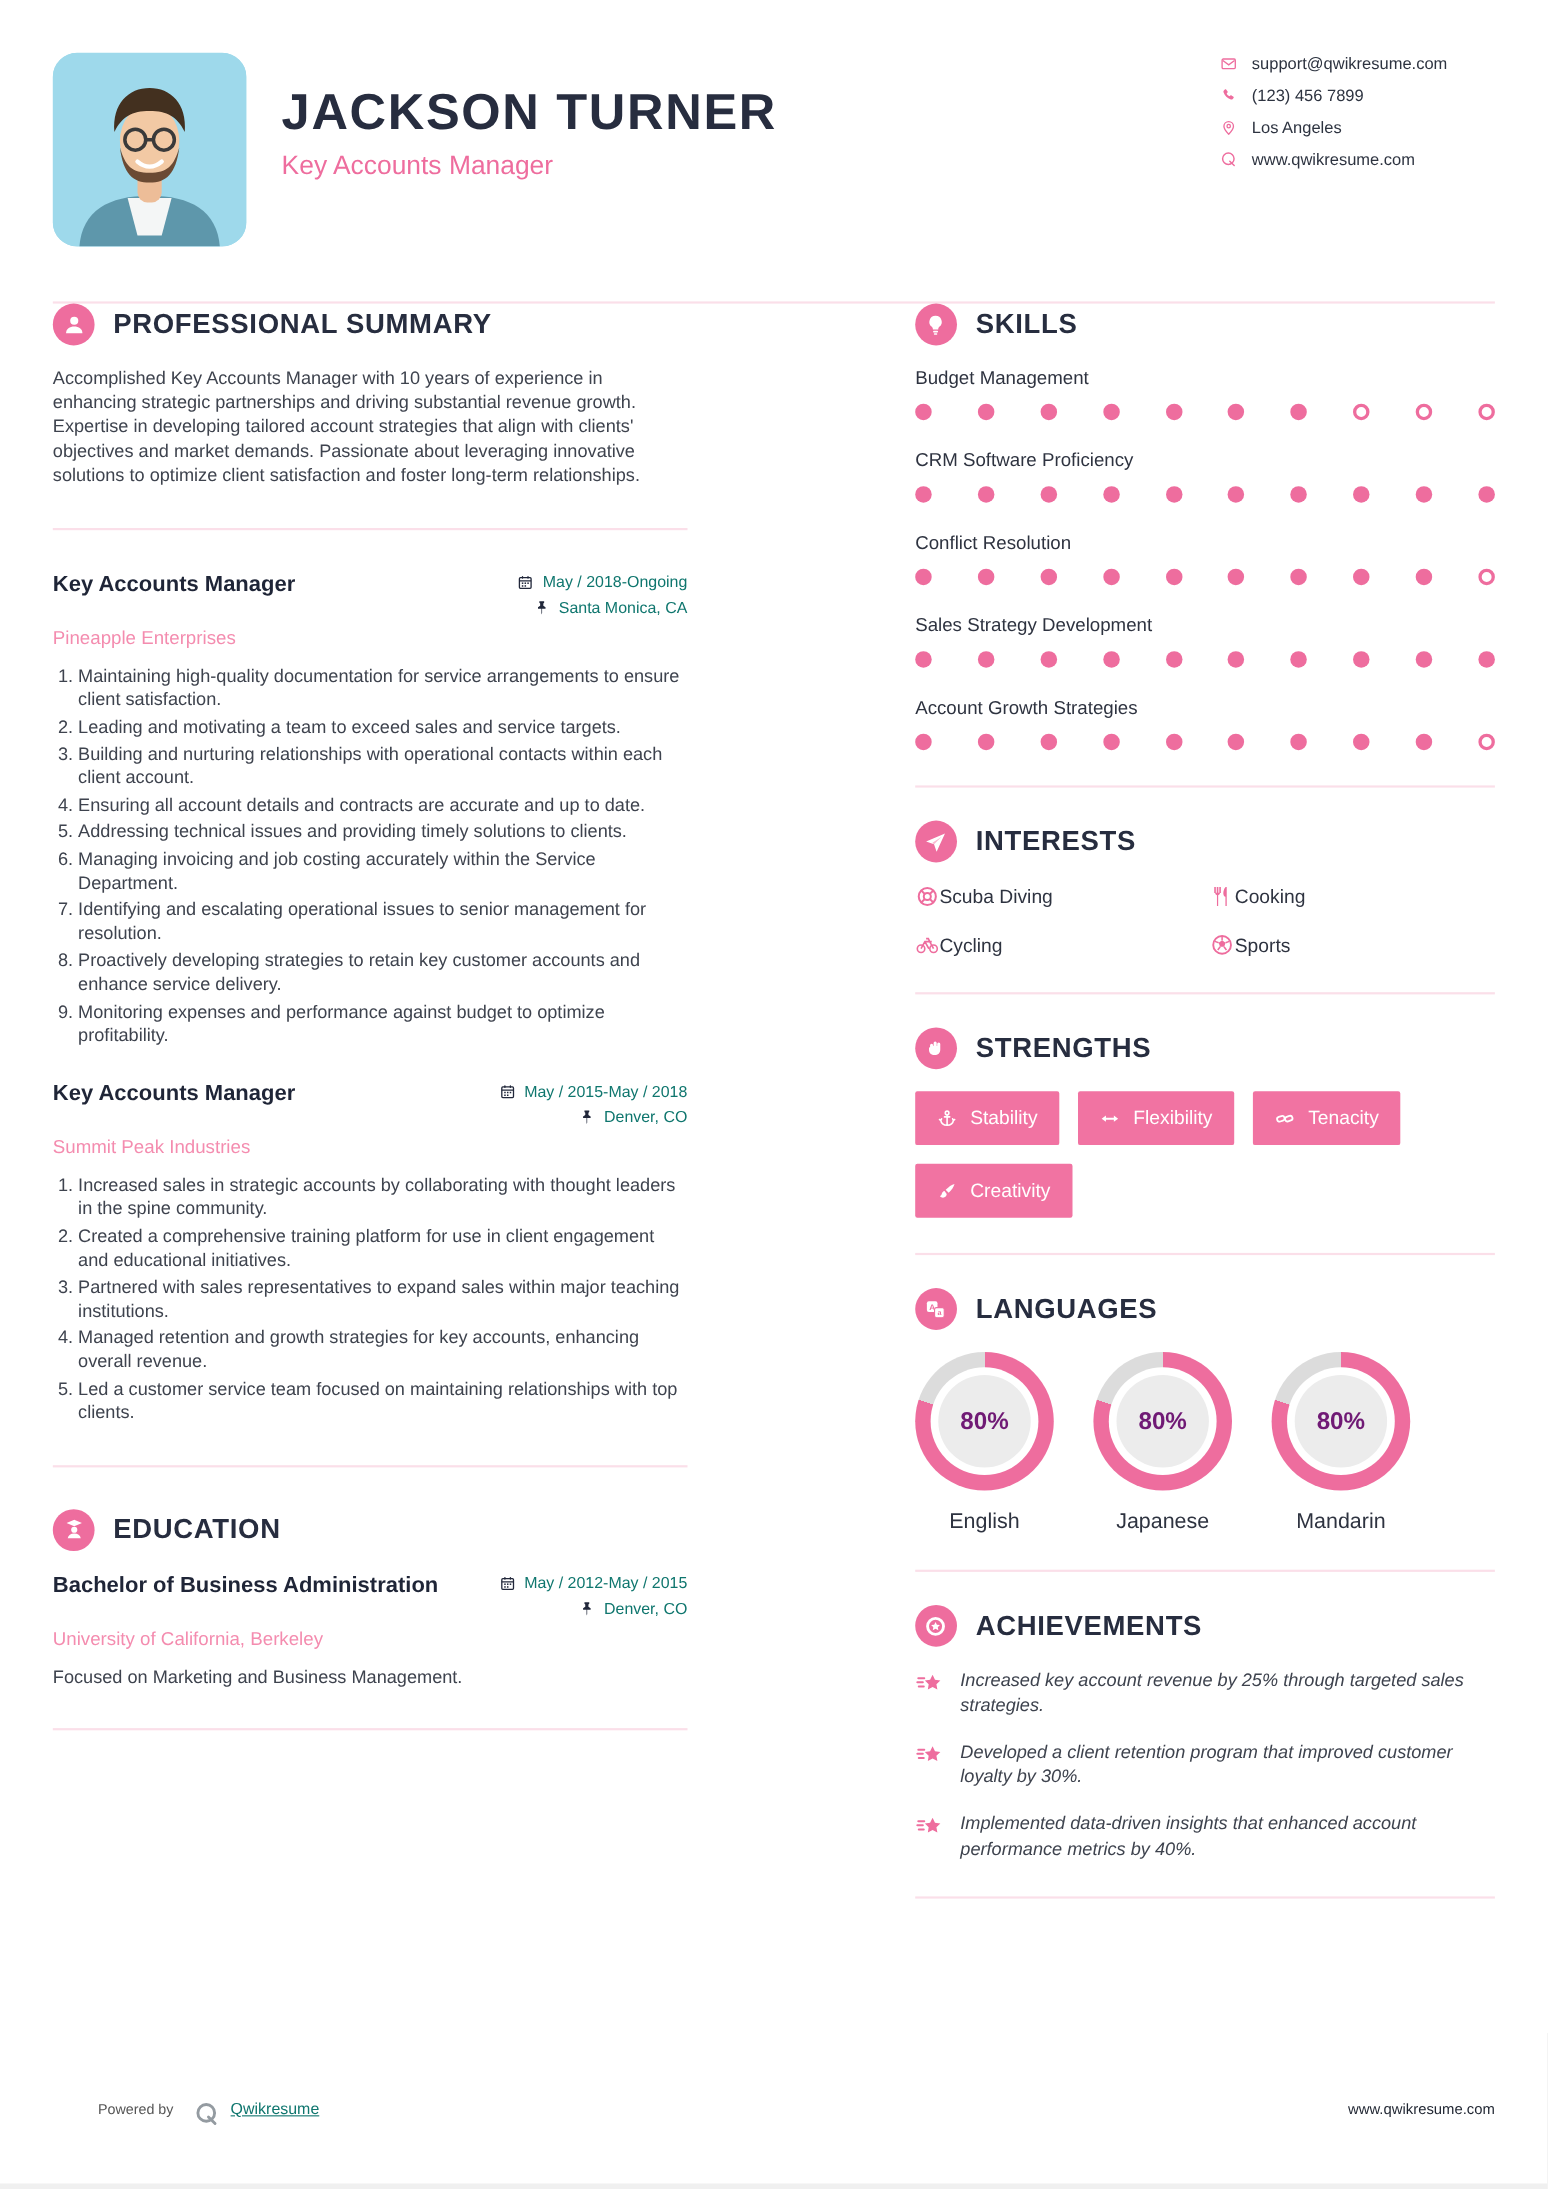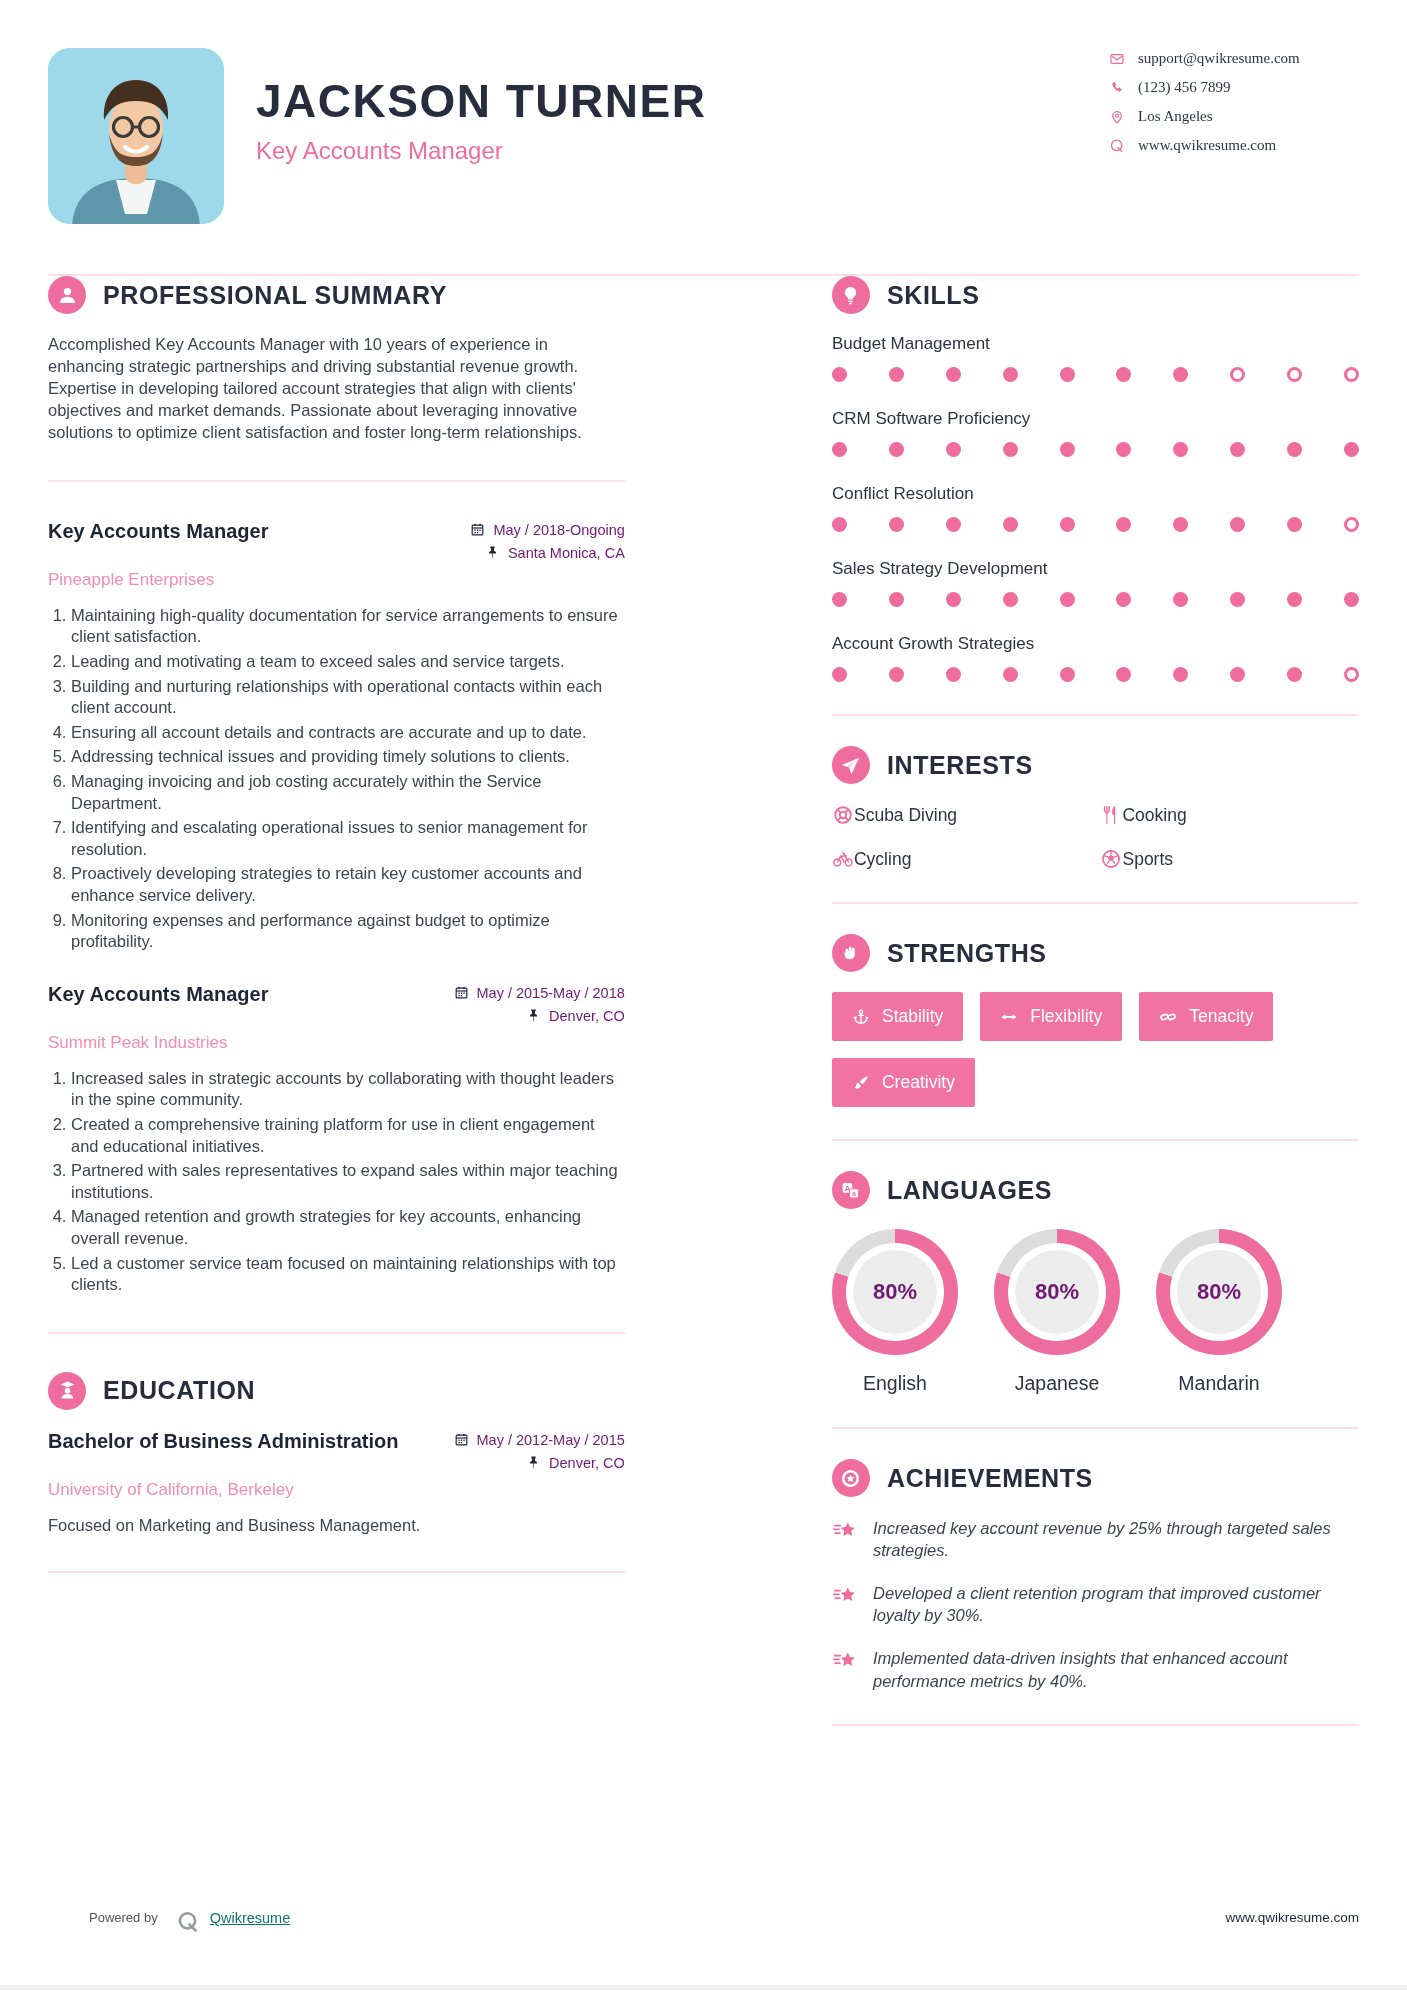--- a/index.html
+++ b/index.html
@@ -16,21 +16,21 @@
   body{font-family:"Liberation Sans","DejaVu Sans",sans-serif;color:var(--body-text);}
   .page{width:1407px;height:1990px;margin:0 auto;background:#fff;position:relative;overflow:hidden;padding:0 48px;}
   
   .header{display:flex;padding-top:48px;}
   .avatar{width:176px;height:176px;border-radius:22px;overflow:hidden;flex:none;background:var(--photo-bg);}
   .avatar svg{display:block;width:100%;height:100%;}
   .namewrap{margin:28px 0 0 32px;}
   .name{font-size:46px;font-weight:800;letter-spacing:1.5px;color:var(--heading);margin:0;line-height:1.1;}
   .role{font-size:24px;color:var(--accent);margin-top:10px;font-weight:500;}
   .contact{margin-left:auto;margin-top:2px;display:flex;flex-direction:column;gap:12px;font-size:15px;color:#2d3340;min-width:250px;}
-  .contact-item{display:flex;align-items:flex-end;gap:13px;font-family:Liberation Serif, serif;}
+  .contact-item{display:flex;align-items:flex-start;gap:13px;}
   .contact-item .ico{color:var(--accent);}
   
   .ico{display:inline-flex;flex:none;}
   .ico svg{width:100%;height:100%;display:block;}
   .i16{width:16px;height:16px;}
   .i15{width:15px;height:15px;}
   .i22{width:22px;height:22px;}
   .i18{width:18px;height:18px;}
   .i26{width:26px;height:26px;}
   .hr{border:none;height:2px;background:var(--divider);margin:0;}
@@ -42,21 +42,21 @@
   .sec-head{display:flex;align-items:center;gap:17px;margin:0 0 20px;}
   .sec-ico{width:38px;height:38px;border-radius:50%;background:var(--accent);color:#fff;display:flex;align-items:center;justify-content:center;flex:none;}
   .sec-ico svg{width:21px;height:21px;}
   h2{font-size:25px;color:var(--heading);letter-spacing:.6px;margin:0;font-weight:700;}
   .summary-text{font-size:16.5px;line-height:1.33;margin:0;}
   .lhr{margin:36px 0 38px;}
   
   .job{margin-bottom:30px;}
   .job-head{display:flex;justify-content:space-between;align-items:flex-start;}
   .job-title{font-size:20px;font-weight:700;color:#1f2537;}
-  .job-meta{text-align:right;font-size:14.5px;color:#701a75;display:flex;flex-direction:column;gap:7px;margin-top:2px;}
+  .job-meta{text-align:right;font-size:14.5px;color:#0f766e;display:flex;flex-direction:column;gap:7px;margin-top:2px;}
   .meta-line{display:flex;align-items:center;justify-content:flex-end;gap:8px;}
   .meta-line .ico{color:#21273a;}
   .company{color:var(--accent-light);font-size:17px;margin:9px 0 15px;}
   ol.bullets{margin:0;padding-left:23px;font-size:16.5px;line-height:1.31;}
   ol.bullets li{margin-bottom:3px;}
   
   .edu-note{font-size:16.5px;margin-top:16px;}
   
   .skill{margin-bottom:27px;}
   .skill-label{font-size:17px;color:#2e3340;margin-bottom:13px;}

